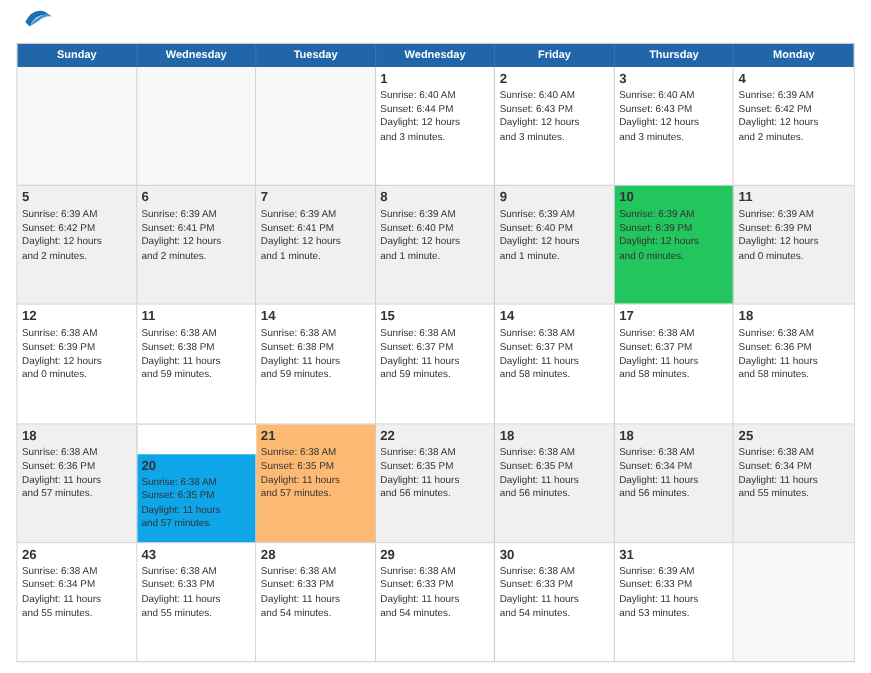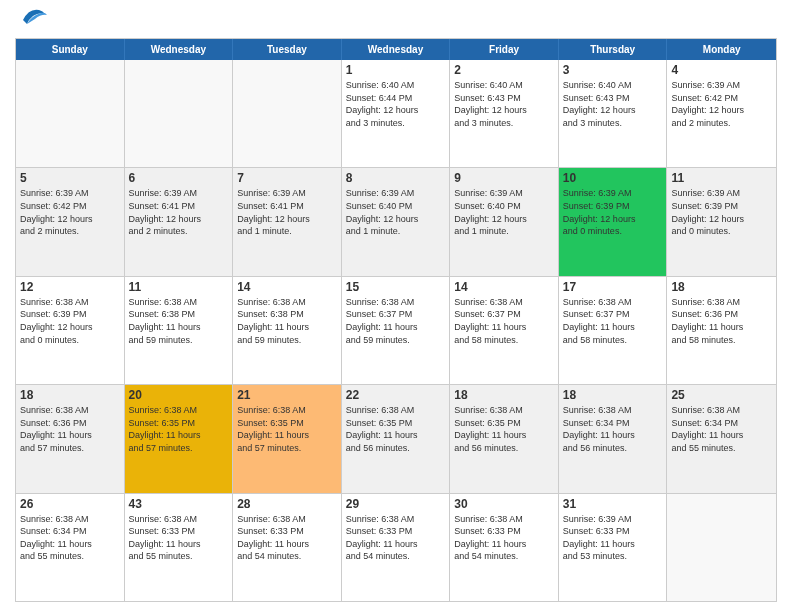--- a/index.html
+++ b/index.html
@@ -268,21 +268,21 @@
           </div>
         </div>
         <div class="cal-row">
           <div class="cal-cell shaded" style="background: rgb(240, 240, 240);">
             <span class="day-num">18</span>
             <div class="cell-text" style="white-space: pre-line;">Sunrise: 6:38 AM
 Sunset: 6:36 PM
 Daylight: 11 hours
 and 57 minutes.</div>
           </div>
-          <div class="cal-cell shaded" style="background: #eab308;">
+          <div class="cal-cell shaded" style="background: #0ea5e9; margin-top: 27px;">
             <span class="day-num">20</span>
             <div class="cell-text" style="white-space: pre-line;">Sunrise: 6:38 AM
 Sunset: 6:35 PM
 Daylight: 11 hours
 and 57 minutes.</div>
           </div>
           <div class="cal-cell shaded" style="background: #fdba74;">
             <span class="day-num">21</span>
             <div class="cell-text" style="white-space: pre-line;">Sunrise: 6:38 AM
 Sunset: 6:35 PM

